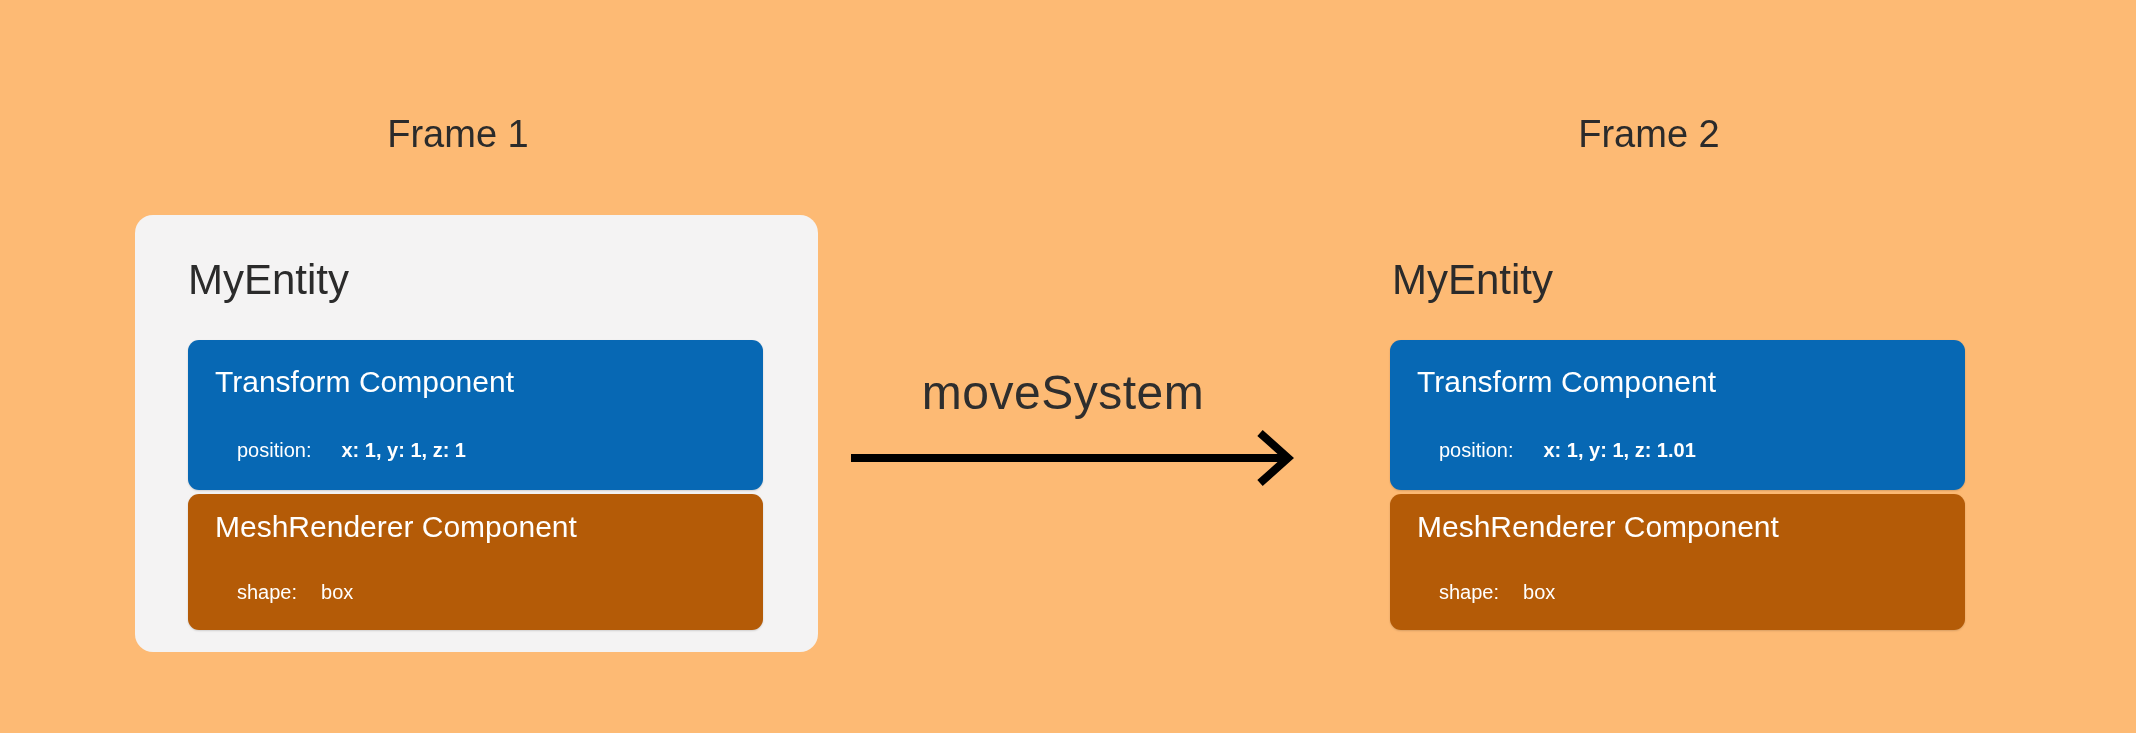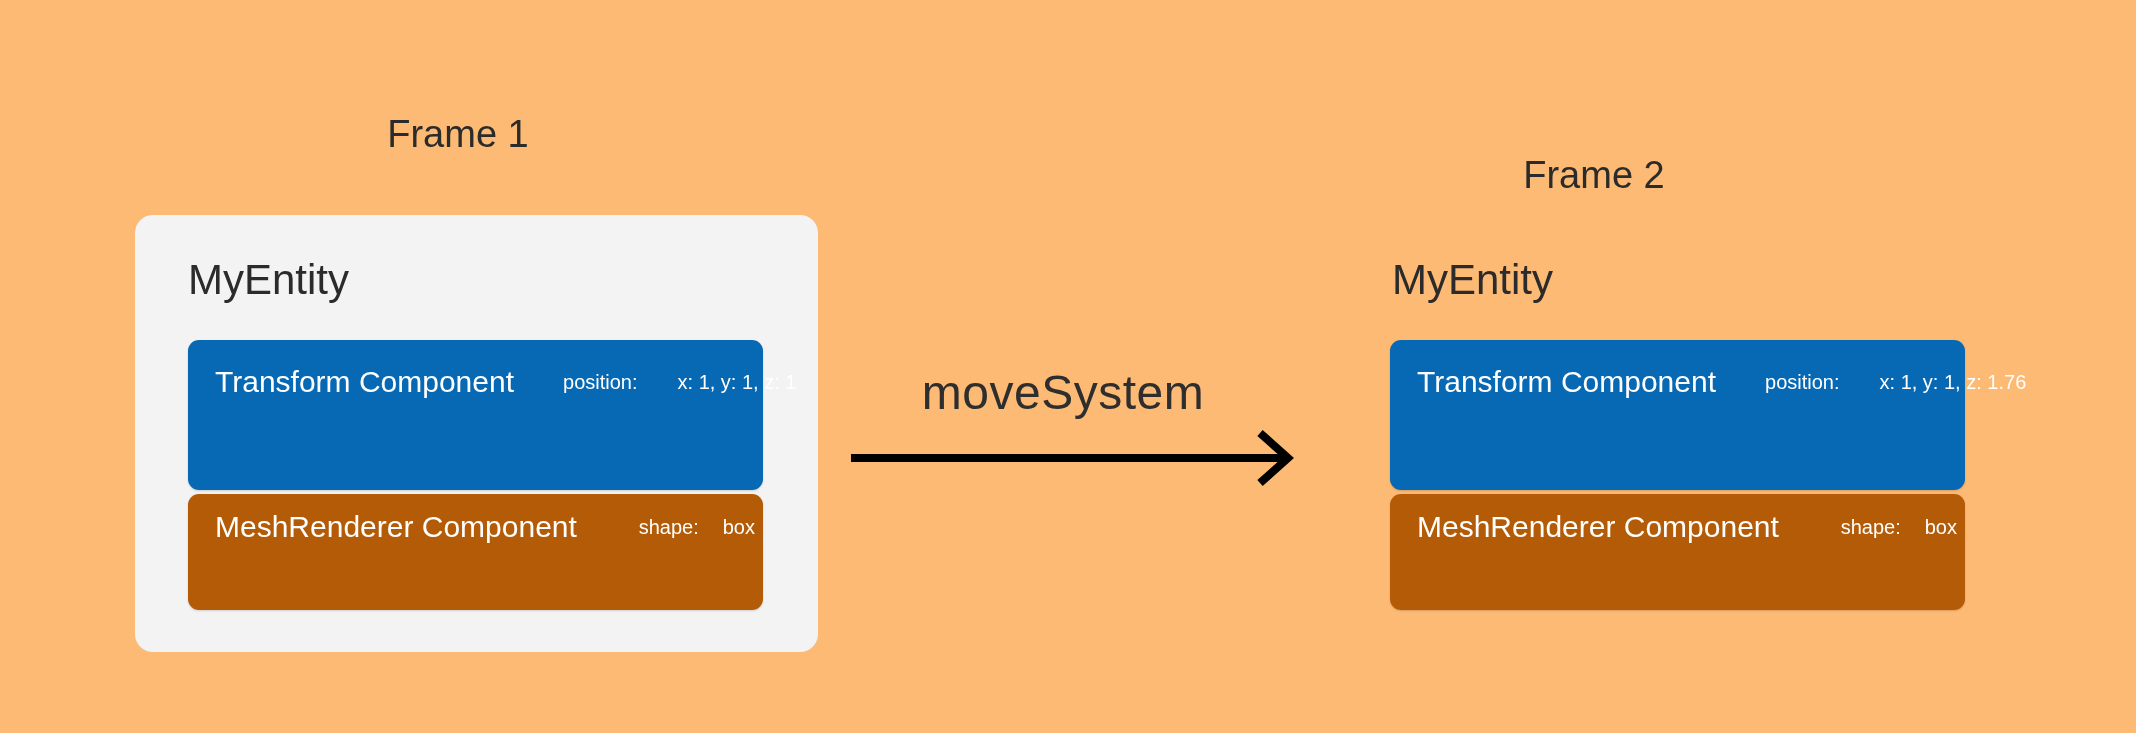--- a/index.html
+++ b/index.html
@@ -17,21 +17,21 @@
   .frame-title {
     position: absolute;
     top: 112px;
     width: 300px;
     text-align: center;
     font-size: 38px;
     line-height: 44px;
     color: #2B2B2B;
   }
   #frame1-title { left: 308px; }
-  #frame2-title { left: 1444px; margin-top: 41px; }
+  #frame2-title { left: 1499px; }
 
   .entity-panel {
     position: absolute;
     left: 135px; top: 215px;
     width: 683px; height: 437px;
     background: #F4F3F3;
     border-radius: 18px;
   }
   .entity-name {
     position: absolute;
@@ -41,32 +41,32 @@
   }
   #entity-name-1 { left: 188px; top: 258px; }
   #entity-name-2 { left: 1392px; top: 258px; }
 
   .component-box {
     position: absolute;
     width: 575px;
     border-radius: 11px;
     color: #FFFFFF;
     display: flex;
-    flex-direction: row;
+    flex-direction: column;
     justify-content: space-between;
     box-shadow: 0 1px 2px rgba(0,0,0,0.15);
   }
   .component-box.transform {
     background: #0768B4;
     height: 150px;
     padding: 24px 0 22px 0;
   }
   .component-box.mesh {
     background: #B45B07;
-    height: 116px;
+    height: 136px;
     padding: 15px 8px 20px 0;
     justify-content: space-between;
   }
   #t-box-1, #m-box-1 { left: 188px; }
   #t-box-2, #m-box-2 { left: 1390px; }
   #t-box-1, #t-box-2 { top: 340px; }
   #m-box-1, #m-box-2 { top: 494px; }
 
   .component-title {
     font-size: 30px;
@@ -74,21 +74,21 @@
     padding-left: 27px;
     white-space: nowrap;
   }
   .property-row {
     font-size: 20px;
     line-height: 36px;
     padding-left: 49px;
     white-space: nowrap;
     display: flex;
   }
-  .property-row.wide-gap .property-value { margin-left: 40px; }
+  .property-row.wide-gap .property-value { margin-left: 30px; font-weight: bold; }
   .property-row.narrow-gap .property-value { margin-left: 24px; }
 
   .arrow-wrap {
     position: absolute;
     left: 830px; top: 398px;
     width: 470px; height: 120px;
   }
   .move-system-label {
     position: absolute;
     left: 913px; top: 372px;
@@ -141,21 +141,21 @@
     <line x1="21" y1="60" x2="452" y2="60" stroke="#000000" stroke-width="8"></line>
     <polyline points="430,35 458,60 430,85" fill="none" stroke="#000000" stroke-width="8"></polyline>
   </svg>
 
   <div class="entity-name" id="entity-name-2">MyEntity</div>
 
   <div class="component-box transform" id="t-box-2">
     <div class="component-title">Transform Component</div>
     <div class="property-row wide-gap">
       <span class="property-label">position:</span>
-      <span class="property-value">x: 1, y: 1, z: 1.76</span>
+      <span class="property-value">x: 1, y: 1, z: 1.01</span>
     </div>
   </div>
 
   <div class="component-box mesh" id="m-box-2">
     <div class="component-title">MeshRenderer Component</div>
     <div class="property-row narrow-gap">
       <span class="property-label">shape:</span>
       <span class="property-value">box</span>
     </div>
   </div>

